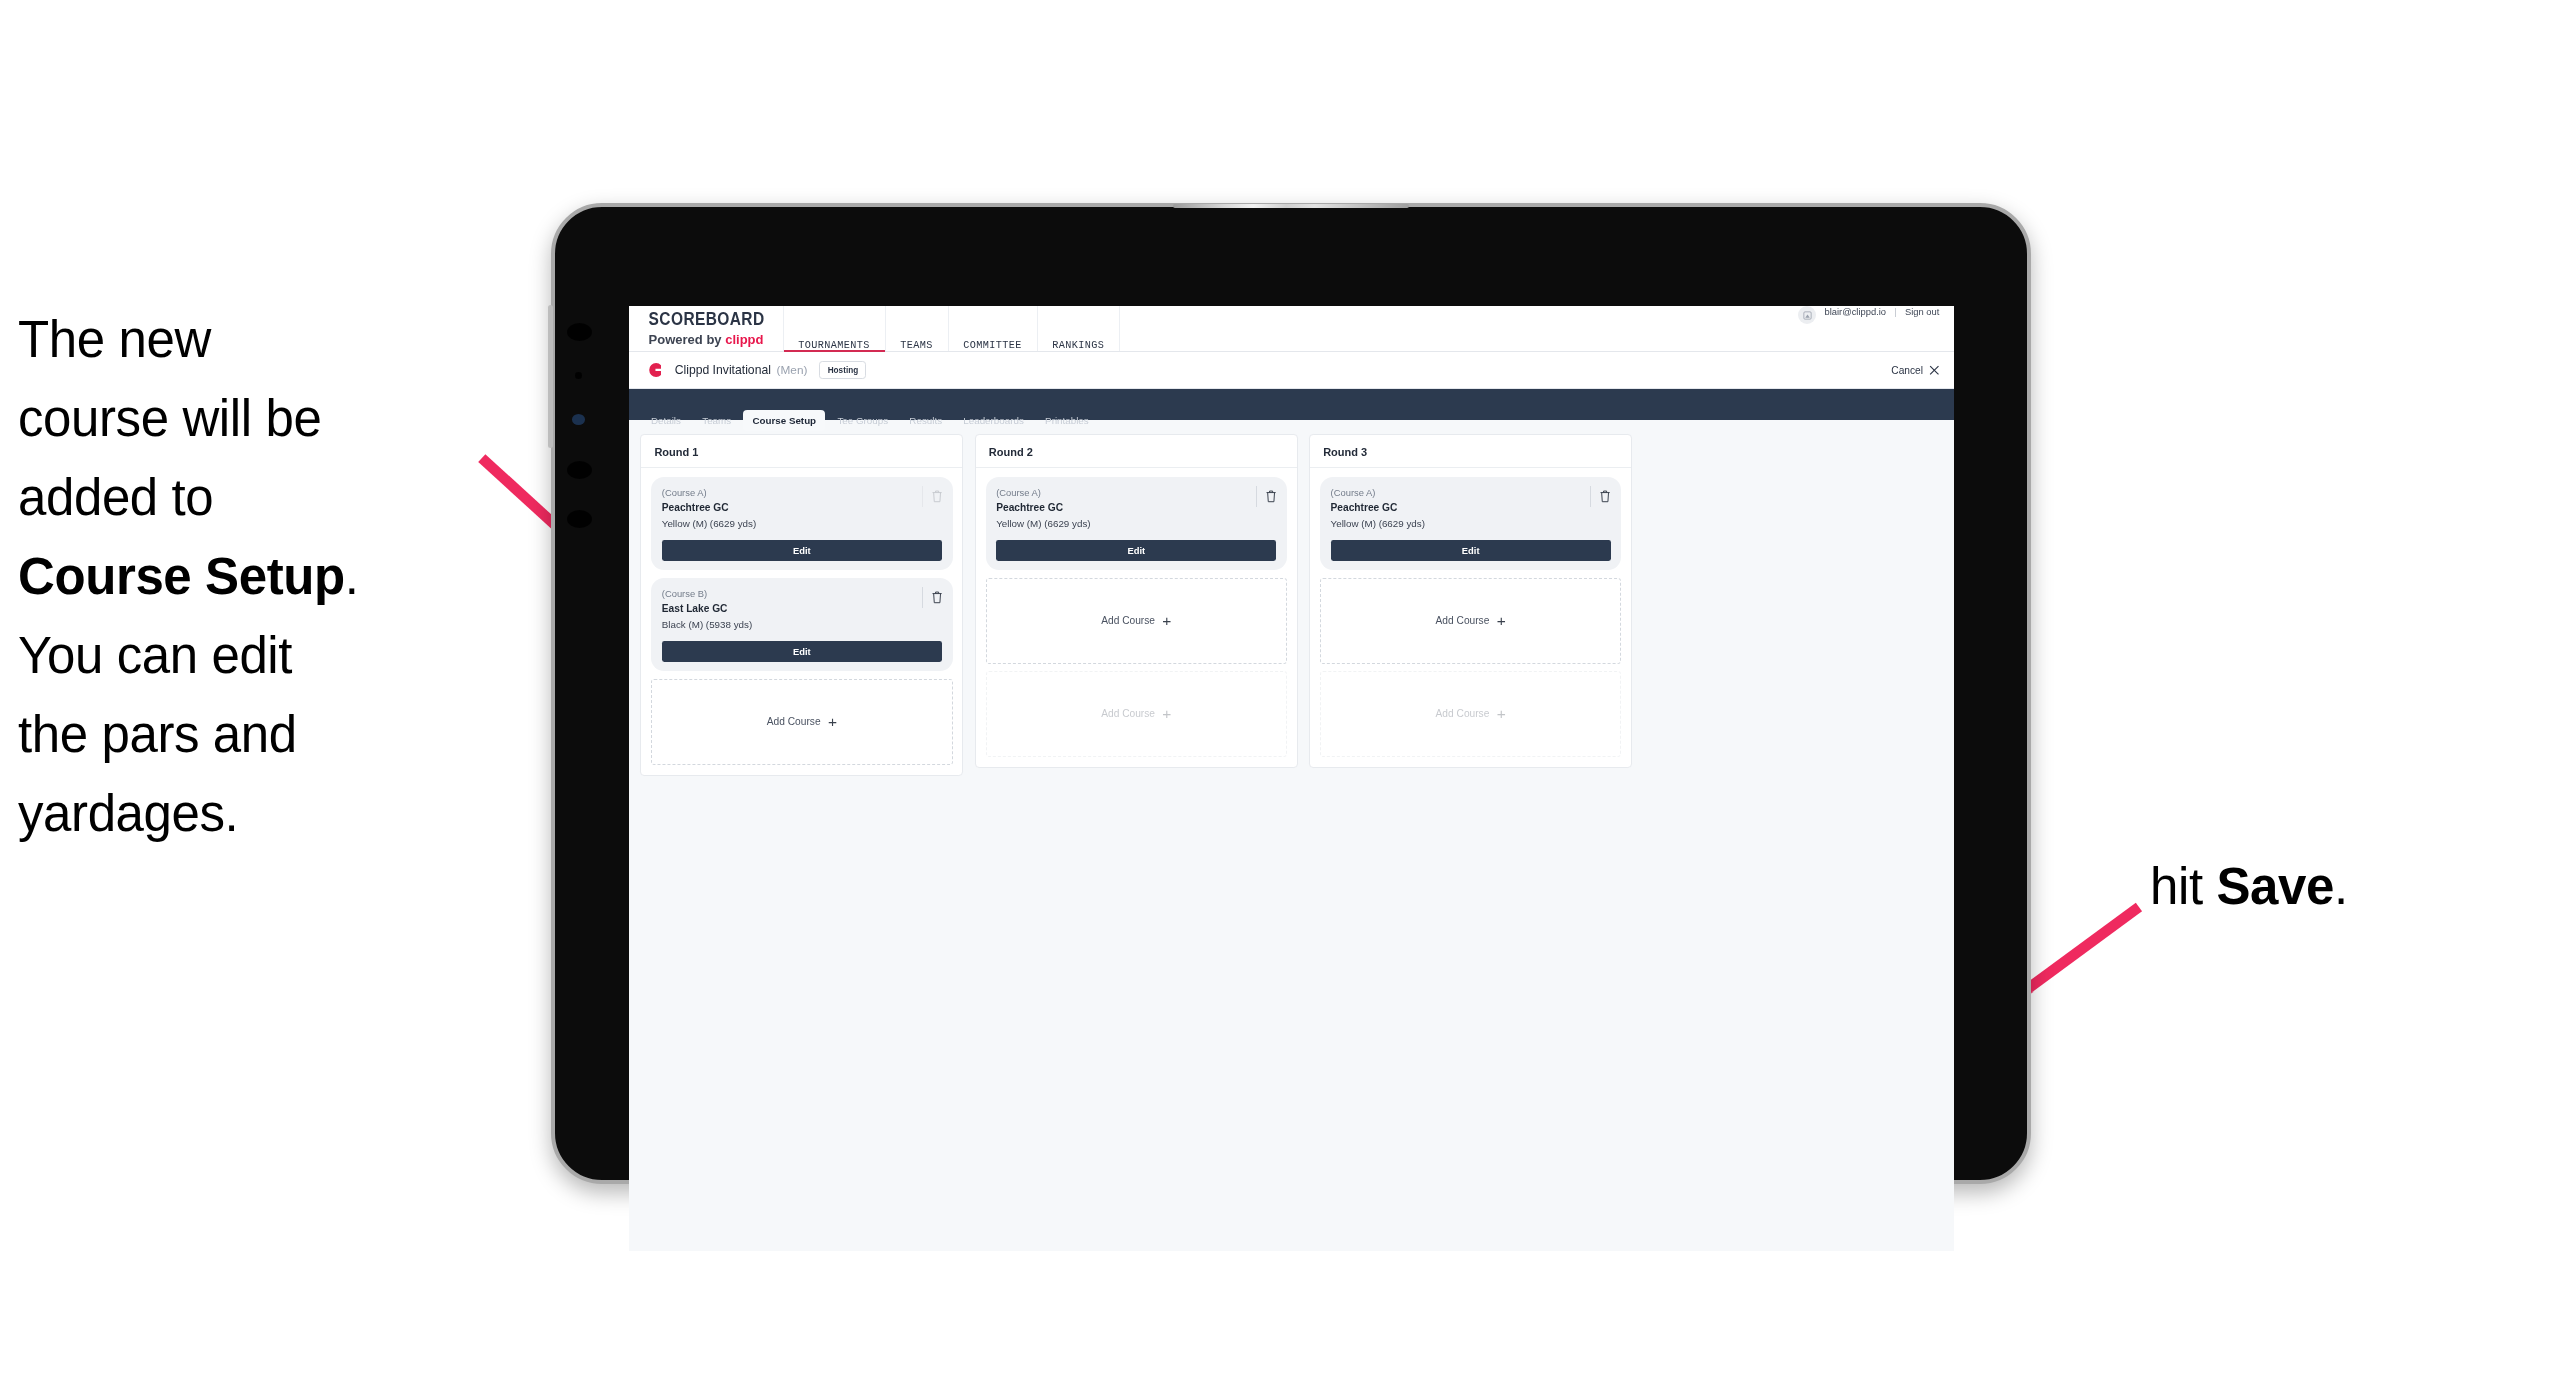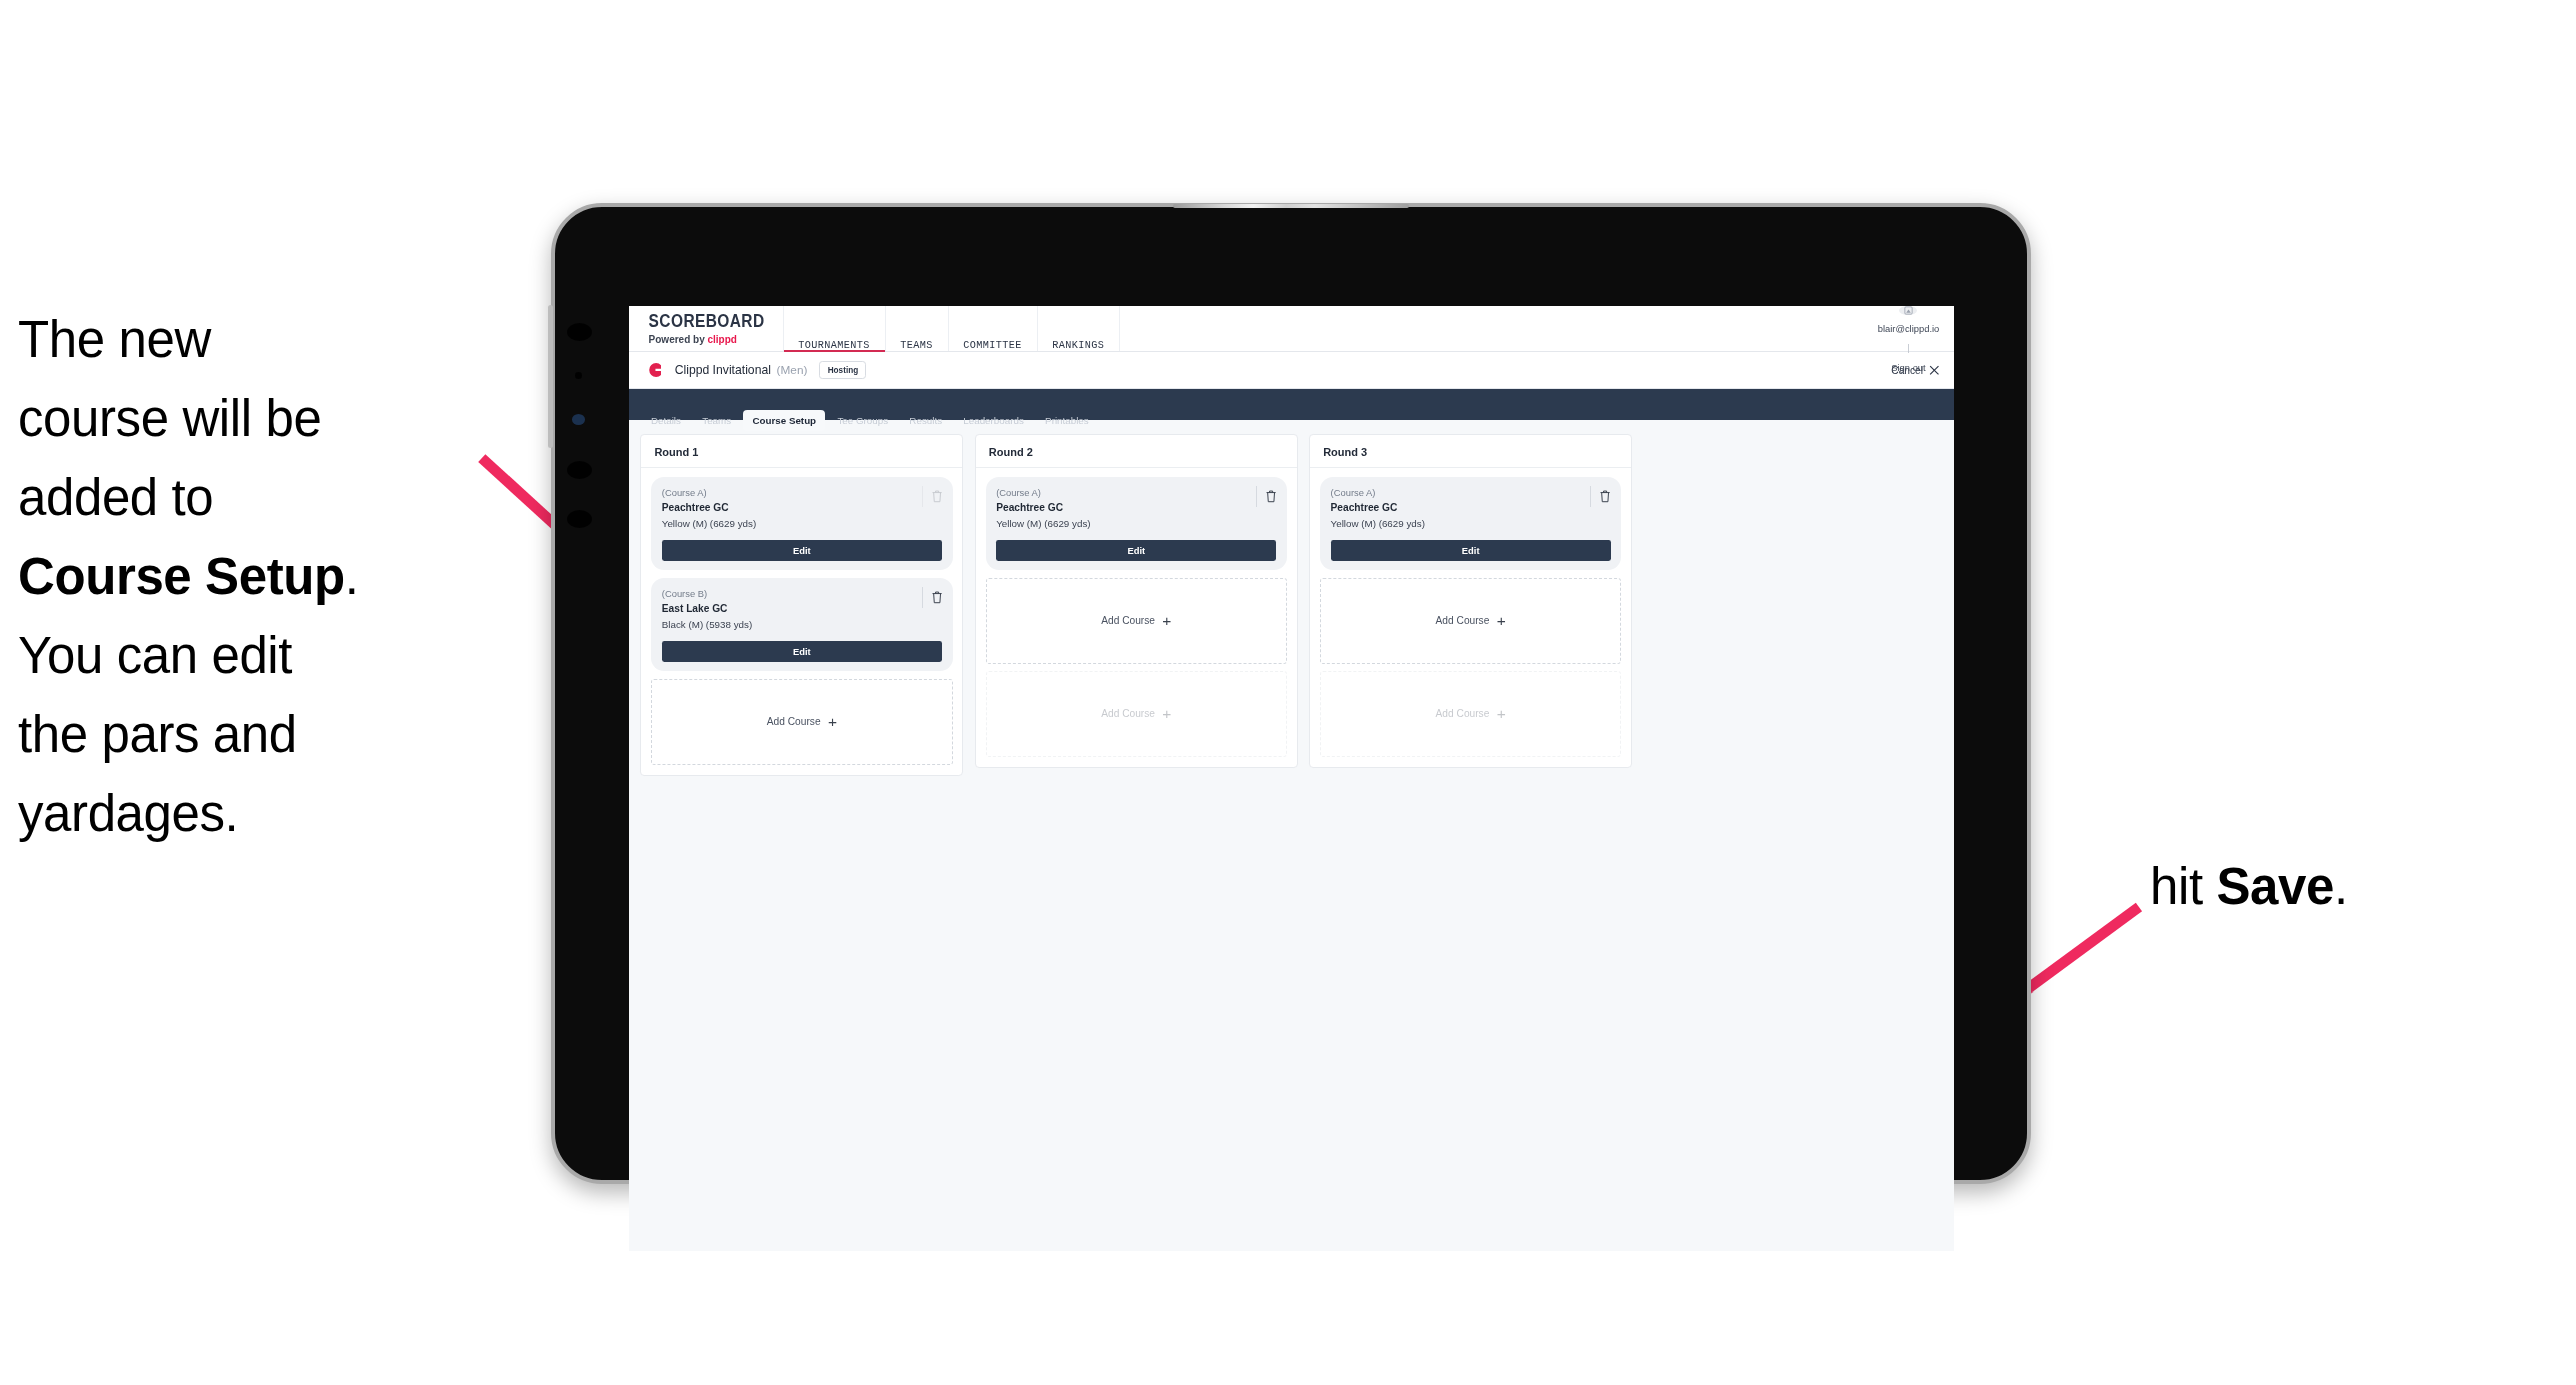--- a/index.html
+++ b/index.html
@@ -83,37 +83,37 @@
     border-right: 0.8px solid #eceff3;
   }
   #brand-title {
     font-size: 15.5px; font-weight: 700; letter-spacing: 0.4px;
     color: #2b3445; line-height: 1;
     font-family: "Liberation Sans", sans-serif;
     transform: scaleY(1.18);
     transform-origin: left top;
   }
   #brand-sub {
-    margin-top: 5.7px; font-size: 10px; color: #3d4452; font-weight: 600;
+    margin-top: 5.7px; font-size: 13px; color: #3d4452; font-weight: 600;
   }
   #brand-sub .accent { color: #e8174c; font-weight: 700; }
 
   .navtab {
     display: flex; align-items: flex-end; padding: 0 14.7px;
     font-size: 10.2px; color: #2b3445; letter-spacing: 0.4px;
     border-right: 0.8px solid #eceff3;
     position: relative; cursor: pointer; font-family: Liberation Mono, monospace;
   }
   .navtab.active::after {
     content: ""; position: absolute; left: 0; right: 0; bottom: -0.8px;
     height: 2px; background: #d32a52;
   }
   #topbar-right {
-    margin-left: auto; display: flex; align-items: center;
-    gap: 8.2px; padding-right: 14.7px; font-size: 9.4px; color: #3f4756; flex-direction: column;
+    margin-left: auto; display: flex; 
+    gap: 8.2px; padding-right: 14.7px; font-size: 9.4px; color: #3f4756;
   }
   #avatar {
     width: 18px; height: 18px; border-radius: 50%;
     background: #eceef1; display: flex; align-items: center; justify-content: center;
     color: #9aa1ad; font-size: 9px;
   }
   #topbar-right .sep { color: #b9bfc8; }
   #signout { cursor: pointer; }
 
   

